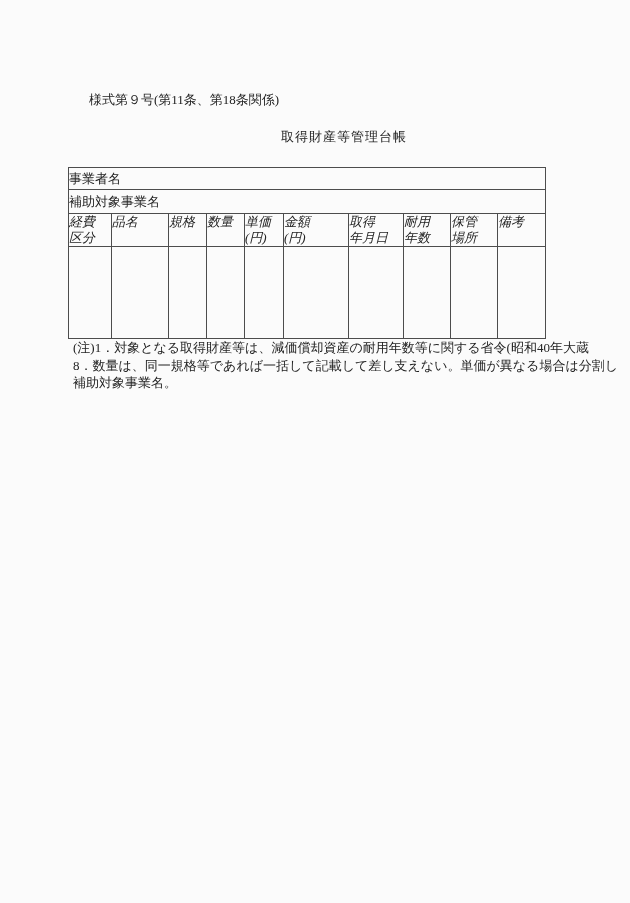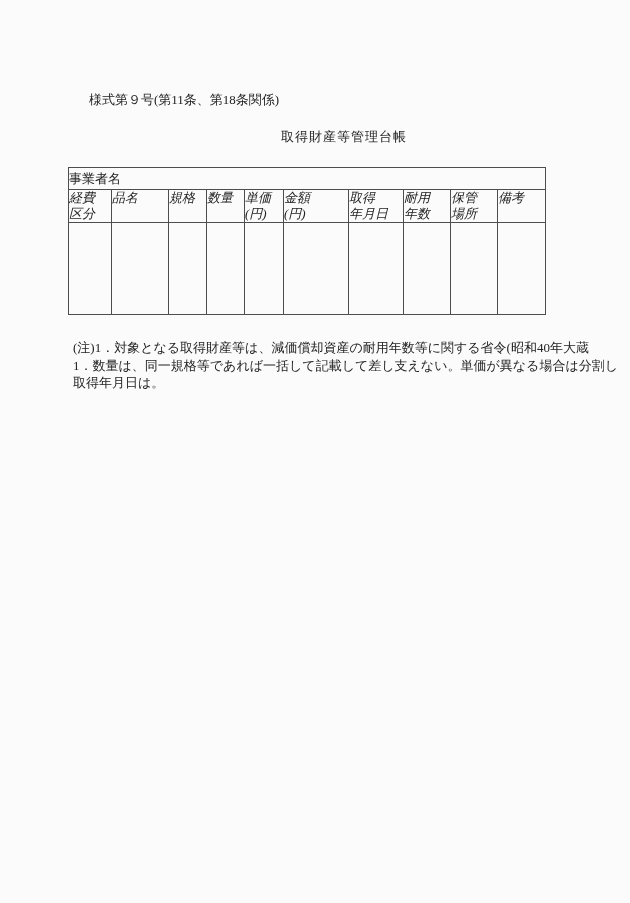--- a/index.html
+++ b/index.html
@@ -92,20 +92,23 @@
       <col style="width:55px">
         <col style="width:47px">
         <col style="width:47px">
       <col style="width:48px">
     </colgroup>
     <tbody>
       <tr>
         <td colspan="10" class="merged-label">事業者名</td>
       </tr>
       <tr>
+        <td colspan="10" class="merged-label second">補助対象事業名</td>
+      </tr>
+      <tr>
         <td class="col-header">
           <div>経費</div>
           <div>区分</div>
         </td>
         <td class="col-header">
           <div>品名</div>
           <div></div>
         </td>
         <td class="col-header">
           <div>規格</div>
@@ -150,17 +153,17 @@
         <td></td>
         <td></td>
         <td></td>
         <td></td>
       </tr>
     </tbody>
   </table>
 
   <div class="notes">
     <div>(注)1．対象となる取得財産等は、減価償却資産の耐用年数等に関する省令(昭和40年大蔵</div>
-    <div>1．数量は、同一規格等であれば一括して記載して差し支えない。単価が異なる場合は分割し</div>
-    <div>取得年月日は。</div>
+    <div>8．数量は、同一規格等であれば一括して記載して差し支えない。単価が異なる場合は分割し</div>
+    <div>補助対象事業名。</div>
   </div>
 
 </div>
 
 </body></html>

